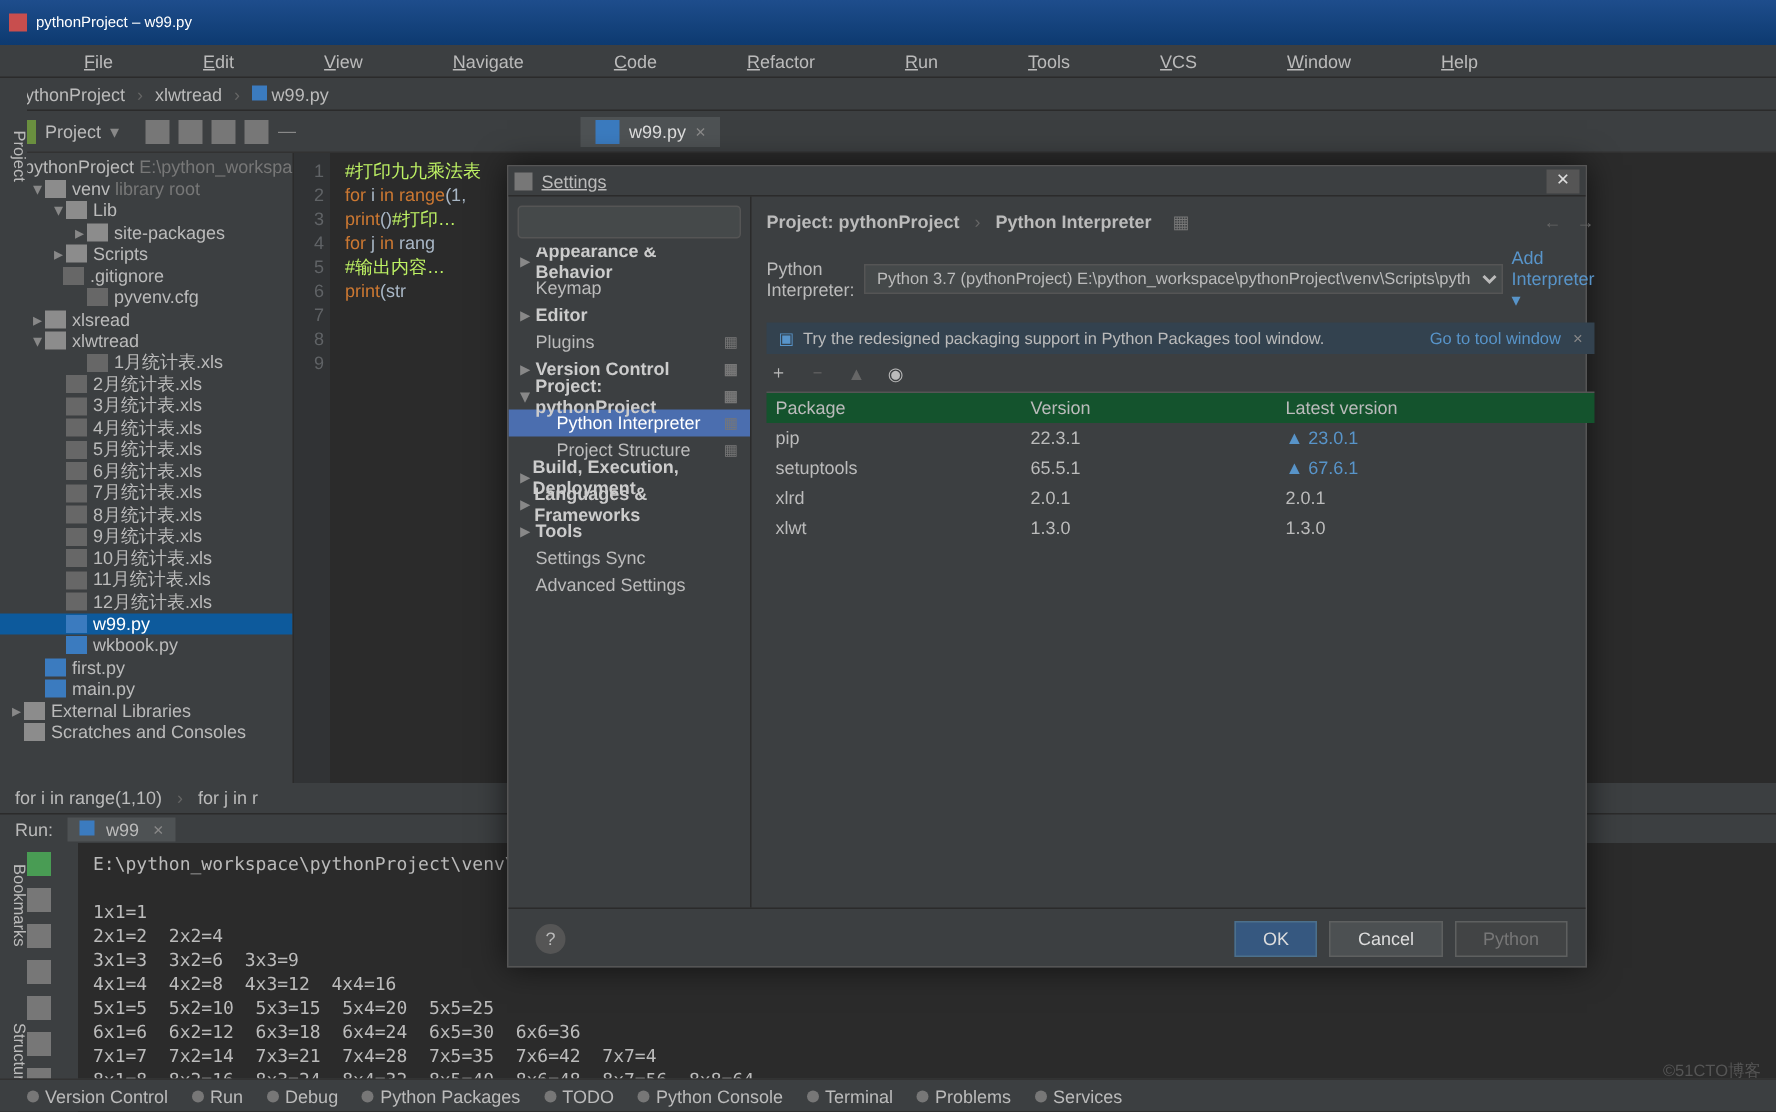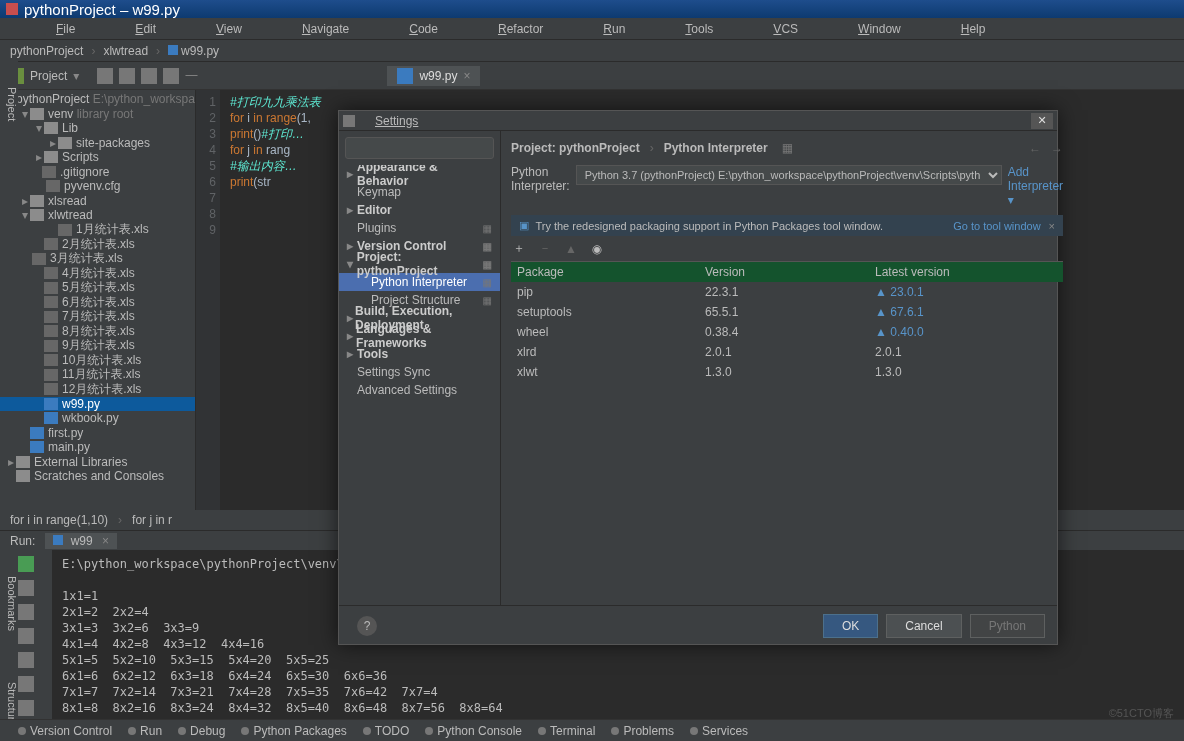--- a/index.html
+++ b/index.html
@@ -1,17 +1,17 @@
 <!DOCTYPE html>
 <html><head>
 <meta charset="utf-8">
 <style>
 * { margin:0; padding:0; box-sizing:border-box; font-family:"Segoe UI", Arial, sans-serif; }
 body { width:1184px; height:741px; background:#2b2b2b; color:#bbb; font-size:12px; overflow:hidden; position:relative; }
-.titlebar { height:18px; background:linear-gradient(#1e4d8c,#0d3a70); color:#fff; display:flex; align-items:center; padding:0 6px; font-size:15px; }
+.titlebar { height:30px; background:linear-gradient(#1e4d8c,#0d3a70); color:#fff; display:flex; align-items:center; padding:0 6px; font-size:10px; }
 .titlebar .app-icon { width:12px; height:12px; background:#c84e4e; margin-right:6px; }
 .menubar { height:22px; background:#3c3f41; display:flex; align-items:center; gap:12px; padding:0 8px; color:#bbb; border-bottom:1px solid #2b2b2b;}
 .menubar span { cursor:default;margin-left:48px; }
 .menubar span u { text-decoration:underline; }
 .breadcrumbs { height:22px; background:#3c3f41; display:flex; align-items:center; gap:8px; padding:0 10px; color:#bbb; border-bottom:1px solid #2b2b2b;}
 .breadcrumbs .sep{color:#666;}
 .toolbar { height:28px; background:#3c3f41; display:flex; align-items:center; padding:0 8px; gap:6px; border-bottom:1px solid #323232;}
 .toolbar .tool-icon{width:16px;height:16px;display:inline-block;}
 .editor-tab { background:#4e5254; padding:2px 10px; color:#ddd; display:flex; align-items:center; gap:6px; margin-left:180px;}
 .main-row { display:flex; height:420px; }
@@ -23,61 +23,61 @@
 .tree-item.sel { background:#0d5a9c; color:#fff; }
 .tree-item .tw{width:10px;color:#888;text-align:center;}
 .tree-item .ic{width:14px;height:12px;margin-right:4px;display:inline-block;}
 .ic.folder{background:#8c8c8c;}
 .ic.py{background:#3b7bbf;}
 .ic.file{background:#676767;}
 .ic.xls{background:#676767;}
 .tree-item .dim{color:#777;}
 .gutter{width:24px;background:#313335;color:#606366;text-align:right;padding:4px 4px 0 0;font-family:Consolas,monospace;font-size:12px;line-height:16px;}
 .editor{flex:1;background:#2b2b2b;font-family:Consolas,monospace;font-size:12px;line-height:16px;padding:4px 0 0 10px;color:#a9b7c6;}
-.editor .kw{color:#cc7832;} .editor .cmt{color:#5eead4;font-style:italic;}
+.editor .kw{color:#cc7832;} .editor .cmt{color:#bef264;}
 .crumbs2{height:20px;background:#3c3f41;padding:2px 10px;color:#bbb;display:flex;gap:10px;align-items:center;}
 .run-header{height:20px;background:#3c3f41;padding:2px 10px;color:#bbb;display:flex;gap:10px;align-items:center;border-top:1px solid #2b2b2b;}
 .run-area{display:flex;height:208px;background:#2b2b2b;}
 .run-gutter{width:52px;background:#3c3f41;display:flex;flex-direction:column;align-items:center;padding:6px 0;gap:8px;}
 .run-gutter span{width:16px;height:16px;display:inline-block;}
 .console{flex:1;font-family:Consolas,monospace;font-size:12px;line-height:16px;color:#bbb;padding:6px 10px;white-space:pre;}
 .statusbar{position:absolute;bottom:0;left:0;right:0;height:22px;background:#3c3f41;display:flex;align-items:center;gap:16px;padding:0 18px;color:#bbb;border-top:1px solid #323232;}
 .statusbar span{display:flex;align-items:center;gap:4px;}
 .statusbar .dot{width:8px;height:8px;border-radius:50%;background:#777;}
 .watermark{position:absolute;right:10px;bottom:20px;color:#555;font-size:11px;}
 
 .dialog{position:absolute;left:338px;top:110px;width:720px;height:535px;background:#3c3f41;border:1px solid #555;box-shadow:0 0 20px rgba(0,0,0,0.6);}
 .dlg-title{height:20px;background:#3c3f41;display:flex;align-items:center;justify-content:space-between;padding:0 4px;border-bottom:1px solid #2b2b2b;}
-.dlg-title .t{display:flex;align-items:center;gap:20px;text-decoration:underline;}
+.dlg-title .t{display:flex;align-items:center;gap:6px;text-decoration:underline;}
 .dlg-title .x{width:22px;height:16px;background:#555;color:#ddd;text-align:center;line-height:14px;font-size:11px;cursor:pointer;}
 .dlg-body{display:flex;height:474px;}
 .dlg-left{width:162px;border-right:1px solid #2b2b2b;display:flex;flex-direction:column;}
 .dlg-search{margin:6px;height:22px;background:#45494a;border:1px solid #555;border-radius:3px;}
 .dlg-nav{flex:1;overflow:auto;}
 .nav-item{display:flex;align-items:center;padding:2px 8px;height:18px;color:#bbb;}
 .nav-item .ar{width:10px;color:#888;}
 .nav-item.bold{font-weight:600;color:#ccc;}
 .nav-item.sub{padding-left:22px;color:#bbb;}
 .nav-item.sel{background:#4b6eaf;color:#fff;}
 .nav-item .cfg{margin-left:auto;color:#777;font-size:10px;}
 .dlg-right{flex:1;display:flex;flex-direction:column;padding:6px 10px;}
 .bc2{display:flex;align-items:center;gap:10px;color:#bbb;padding:4px 0;}
 .bc2 .nav-ar{margin-left:auto;color:#666;}
-.interp-row{display:flex;align-items:flex-start;gap:6px;margin-top:6px;}
+.interp-row{display:flex;align-items:center;gap:6px;margin-top:6px;}
 .interp-row select{flex:1;background:#45494a;border:1px solid #555;color:#bbb;padding:2px 4px;font-size:11px;}
 .interp-row .add{color:#5894c9;cursor:pointer;}
 .banner{margin-top:8px;background:#33424f;padding:4px 8px;display:flex;align-items:center;color:#bbb;font-size:11px;}
 .banner .golink{margin-left:auto;color:#5894c9;cursor:pointer;}
 .banner .bx{margin-left:8px;color:#888;cursor:pointer;}
 .pkg-tools{display:flex;gap:10px;padding:4px 0;color:#bbb;align-items:center;}
 .pkg-tools span{cursor:pointer;width:16px;text-align:center;}
 .pkg-table{flex:1;border-top:1px solid #555;}
 .pkg-head{display:flex;background:#14532d;color:#bbb;}
 .pkg-head div,.pkg-row div{padding:3px 6px;}
-.col-p{width:170px;} .col-v{width:170px;margin-left:18px;} .col-l{flex:1;}
+.col-p{width:170px;} .col-v{width:170px;} .col-l{flex:1;}
 .pkg-row{display:flex;color:#bbb;}
 .pkg-row .up{color:#5894c9;}
 .dlg-foot{height:40px;display:flex;align-items:center;justify-content:flex-end;gap:8px;padding:0 12px;border-top:1px solid #2b2b2b;}
 .dlg-foot button{background:#4c5052;border:1px solid #5e6060;color:#ddd;padding:4px 18px;font-size:12px;}
 .dlg-foot button.primary{background:#365880;border-color:#4c708c;}
 .dlg-foot button:disabled{color:#777;background:#424445;}
 .dlg-foot .help{width:20px;height:20px;border-radius:50%;background:#555;color:#bbb;text-align:center;line-height:20px;margin-right:auto;margin-left:6px;}
 </style>
 </head>
 <body>
@@ -156,21 +156,21 @@
       <div class="tree-item " style="padding-left:34px">
         <span class="tw">▸</span>
         <span class="ic folder"></span>
         <span>Scripts</span>
       </div>
       <div class="tree-item " style="padding-left:32px">
         <span class="tw"></span>
         <span class="ic file"></span>
         <span>.gitignore</span>
       </div>
-      <div class="tree-item " style="padding-left:36px">
+      <div class="tree-item " style="padding-left:48px">
         <span class="tw"></span>
         <span class="ic file"></span>
         <span>pyvenv.cfg</span>
       </div>
       <div class="tree-item " style="padding-left:20px">
         <span class="tw">▸</span>
         <span class="ic folder"></span>
         <span>xlsread</span>
       </div>
       <div class="tree-item " style="padding-left:20px">
@@ -181,21 +181,21 @@
       <div class="tree-item " style="padding-left:48px">
         <span class="tw"></span>
         <span class="ic xls"></span>
         <span>1月统计表.xls</span>
       </div>
       <div class="tree-item " style="padding-left:34px">
         <span class="tw"></span>
         <span class="ic xls"></span>
         <span>2月统计表.xls</span>
       </div>
-      <div class="tree-item " style="padding-left:22px">
+      <div class="tree-item " style="padding-left:34px">
         <span class="tw"></span>
         <span class="ic xls"></span>
         <span>3月统计表.xls</span>
       </div>
       <div class="tree-item " style="padding-left:34px">
         <span class="tw"></span>
         <span class="ic xls"></span>
         <span>4月统计表.xls</span>
       </div>
       <div class="tree-item " style="padding-left:34px">
@@ -409,25 +409,20 @@
               <div class="col-p">pip</div>
               <div class="col-v">22.3.1</div>
               <div class="col-l up">▲ 23.0.1</div>
             </div>
             <div class="pkg-row">
               <div class="col-p">setuptools</div>
               <div class="col-v">65.5.1</div>
               <div class="col-l up">▲ 67.6.1</div>
             </div>
             <div class="pkg-row">
-              <div class="col-p">wheel</div>
-              <div class="col-v">0.38.4</div>
-              <div class="col-l up">▲ 0.40.0</div>
-            </div>
-            <div class="pkg-row">
               <div class="col-p">xlrd</div>
               <div class="col-v">2.0.1</div>
               <div class="col-l ">2.0.1</div>
             </div>
             <div class="pkg-row">
               <div class="col-p">xlwt</div>
               <div class="col-v">1.3.0</div>
               <div class="col-l ">1.3.0</div>
             </div>
           </div>

